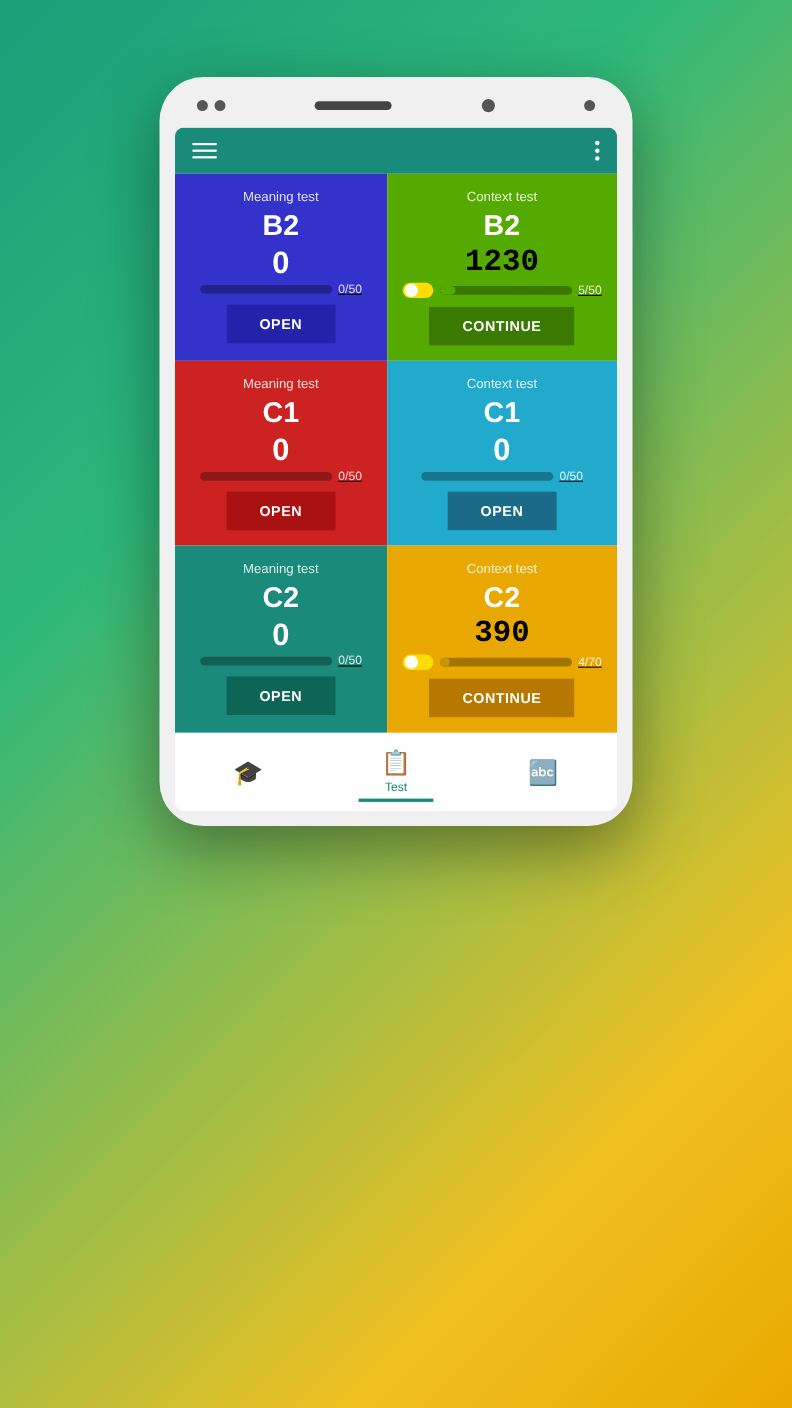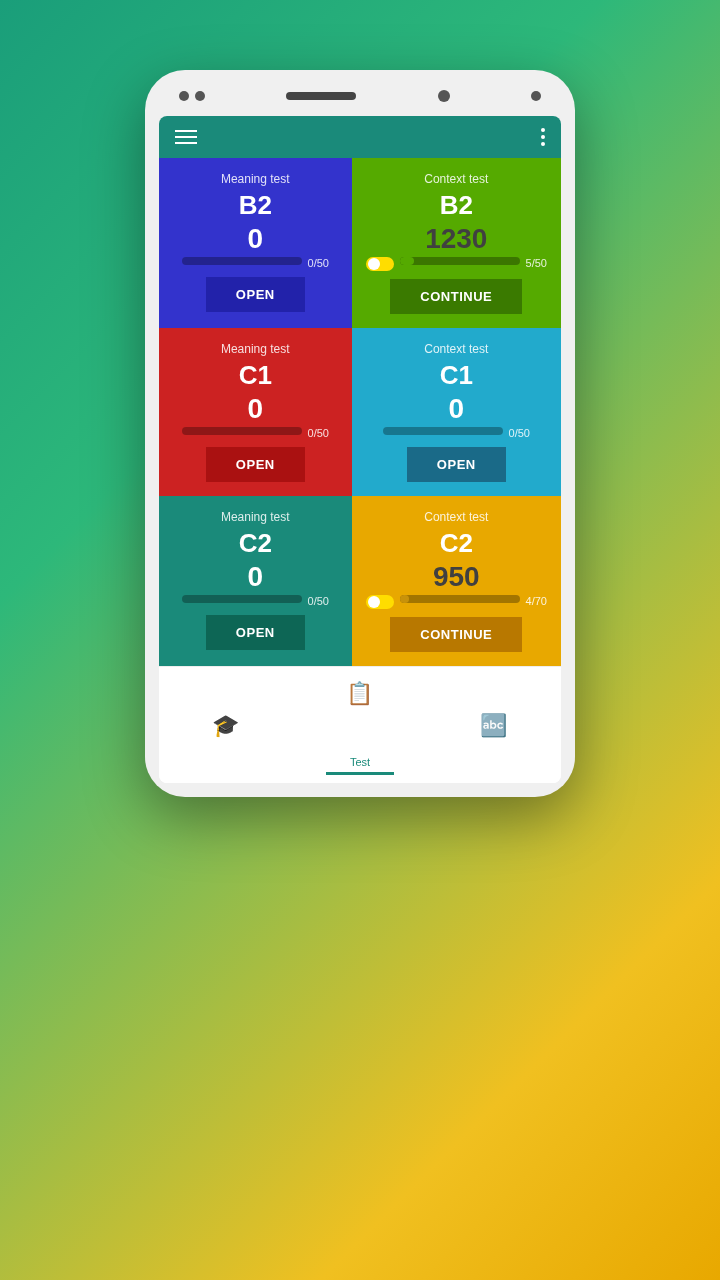--- a/index.html
+++ b/index.html
@@ -145,28 +145,31 @@
     }
 
     .card-score {
       color: white;
       font-size: 28px;
       font-weight: bold;
       line-height: 1;
     }
 
     .card-score.highlighted {
-      color: #404040;
+      color: #000000;
+      font-family: Liberation Mono, monospace;
     }
 
     .progress-row {
       display: flex;
+      align-items: center;
       gap: 6px;
       width: 100%;
       justify-content: center;
+      text-decoration: underline;
     }
 
     .progress-bar-bg {
       width: 120px;
       height: 8px;
       border-radius: 4px;
       background: rgba(0,0,0,0.3);
       overflow: hidden;
     }
 
@@ -250,21 +253,20 @@
     }
 
     .nav-label {
       font-size: 11px;
       color: #888;
       font-weight: 500;
     }
 
     .nav-item.active .nav-label {
       color: #1a8a7a;
-      margin-top: 46px;
     }
 
     .progress-bar-fill.blue { background: #1111aa; }
     .progress-bar-fill.green { background: #55aa00; }
     .progress-bar-fill.red { background: #cc2222; }
     .progress-bar-fill.teal { background: #1a6a88; }
     .progress-bar-fill.darkteal { background: #0d6655; }
     .progress-bar-fill.gold { background: #c8920a; }
   </style>
 </head>
@@ -360,21 +362,21 @@
       <div class="progress-bar-bg">
         <div class="progress-bar-fill darkteal" style="width:0%"></div>
       </div>
       <span class="progress-label">0/50</span>
     </div>
     <button class="card-btn btn-open-darkteal">OPEN</button>
   </div>
         <div class="card card-c2-context">
     <span class="card-type">Context test</span>
     <span class="card-level">C2</span>
-    <span class="card-score highlighted">950</span>
+    <span class="card-score highlighted">390</span>
     <div class="progress-row">
       <div class="toggle-indicator"></div>
       <div class="progress-bar-bg">
         <div class="progress-bar-fill gold" style="width:8%"></div>
       </div>
       <span class="progress-label">4/70</span>
     </div>
     <button class="card-btn btn-continue-gold">CONTINUE</button>
   </div>
       </div>

